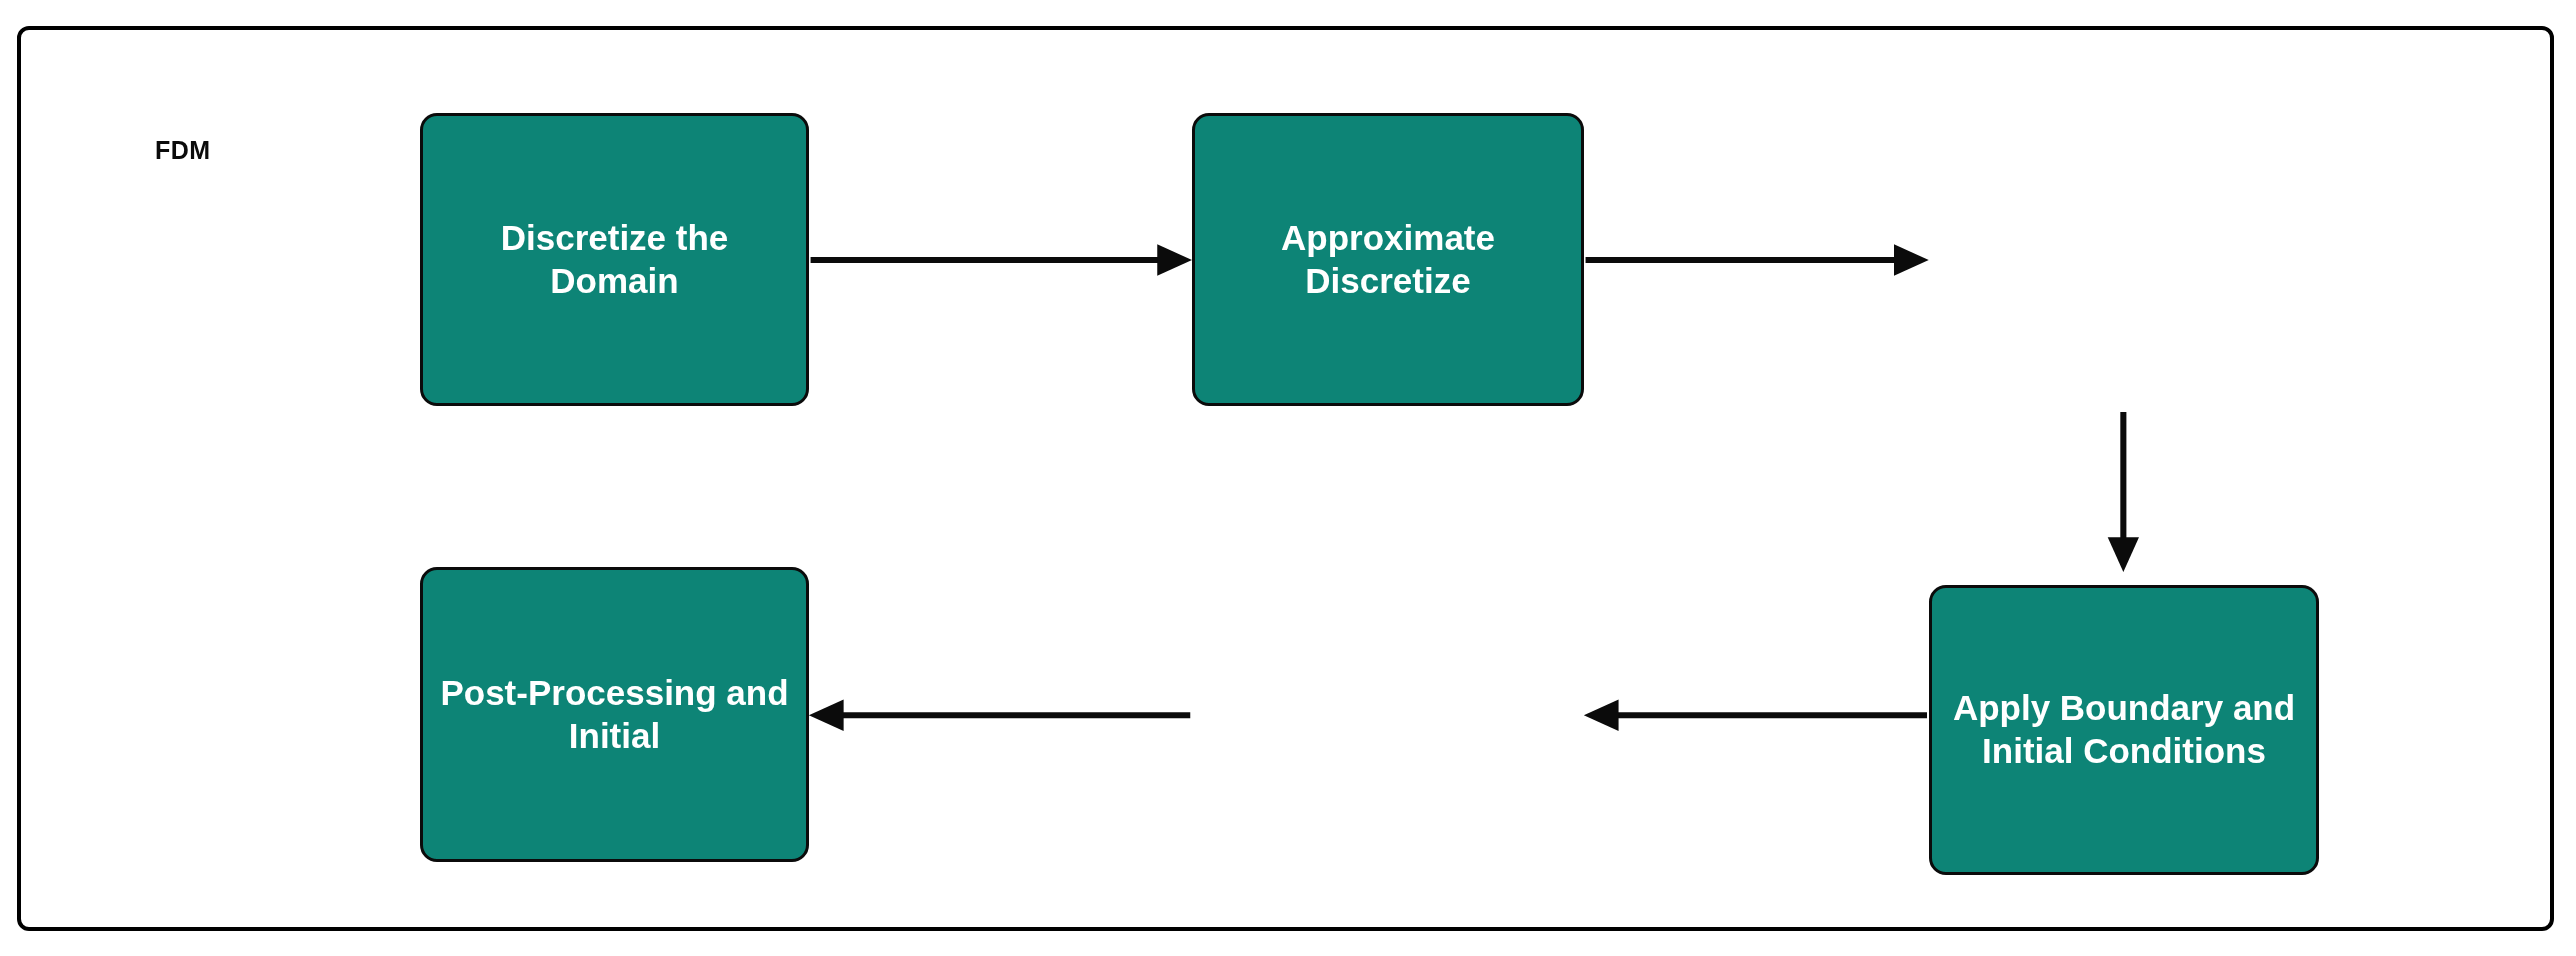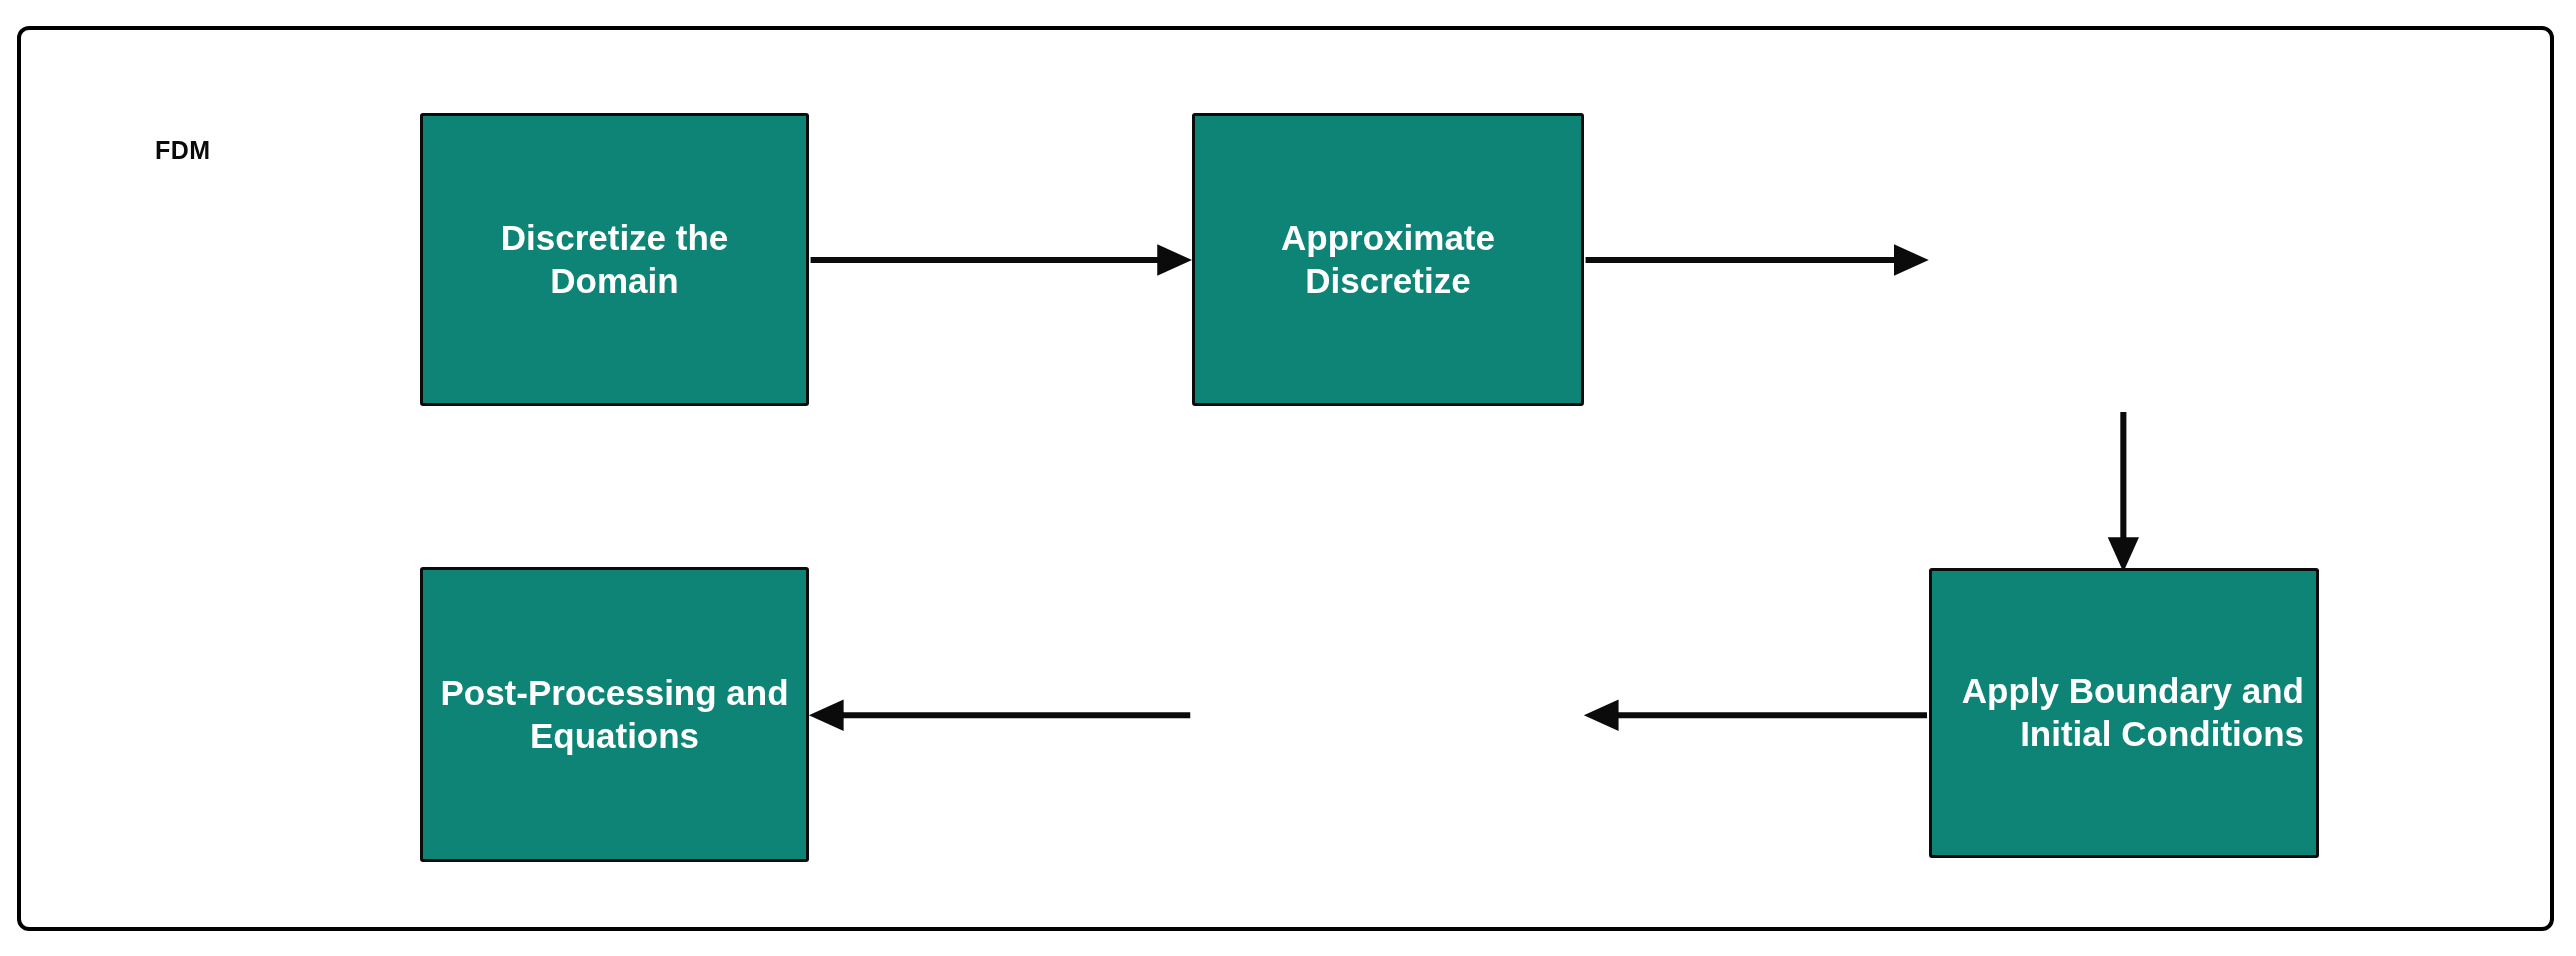--- a/index.html
+++ b/index.html
@@ -38,36 +38,36 @@
     color: #0b0b0b;
     letter-spacing: 0.4px;
     white-space: nowrap;
   }
   
   .node {
     position: absolute;
     box-sizing: border-box;
     background: #0D8476;
     border: 3.5px solid #0b0b0b;
-    border-radius: 3px;
+    border-radius: 17px;
     display: flex;
     align-items: center;
     justify-content: center;
     text-align: center;
     color: #ffffff;
     font-size: 35px;
     font-weight: bold;
     line-height: 1.22;
     padding: 1px 12px;
   }
   .node-label { display: block; }
   #node-discretize   { left: 420px;  top: 113px; width: 389px; height: 293px; }
   #node-approximate  { left: 1192px; top: 113px; width: 392px; height: 293px; }
   #node-formulate    { left: 1929px; top: 108px; width: 390px; height: 302px; }
-  #node-boundary     { left: 1929px; top: 568px; width: 390px; height: 290px; text-align: right; }
+  #node-boundary     { left: 1929px; top: 585px; width: 390px; height: 290px; }
   #node-solve        { left: 1192px; top: 567px; width: 392px; height: 295px; }
   #node-postproc     { left: 420px;  top: 567px; width: 389px; height: 295px; }
 
   
   #edges {
     position: absolute;
     left: 0;
     top: 0;
     width: 2576px;
     height: 957px;
@@ -125,17 +125,17 @@
     <span class="node-label">Approximate Discretize</span>
   </div>
 
 
   <div class="node" id="node-boundary">
     <span class="node-label">Apply Boundary and Initial Conditions</span>
   </div>
 
 
   <div class="node" id="node-postproc">
-    <span class="node-label">Post-Processing and Equations</span>
+    <span class="node-label">Post-Processing and Initial</span>
   </div>
 
 </div>
 
 
 </body></html>

